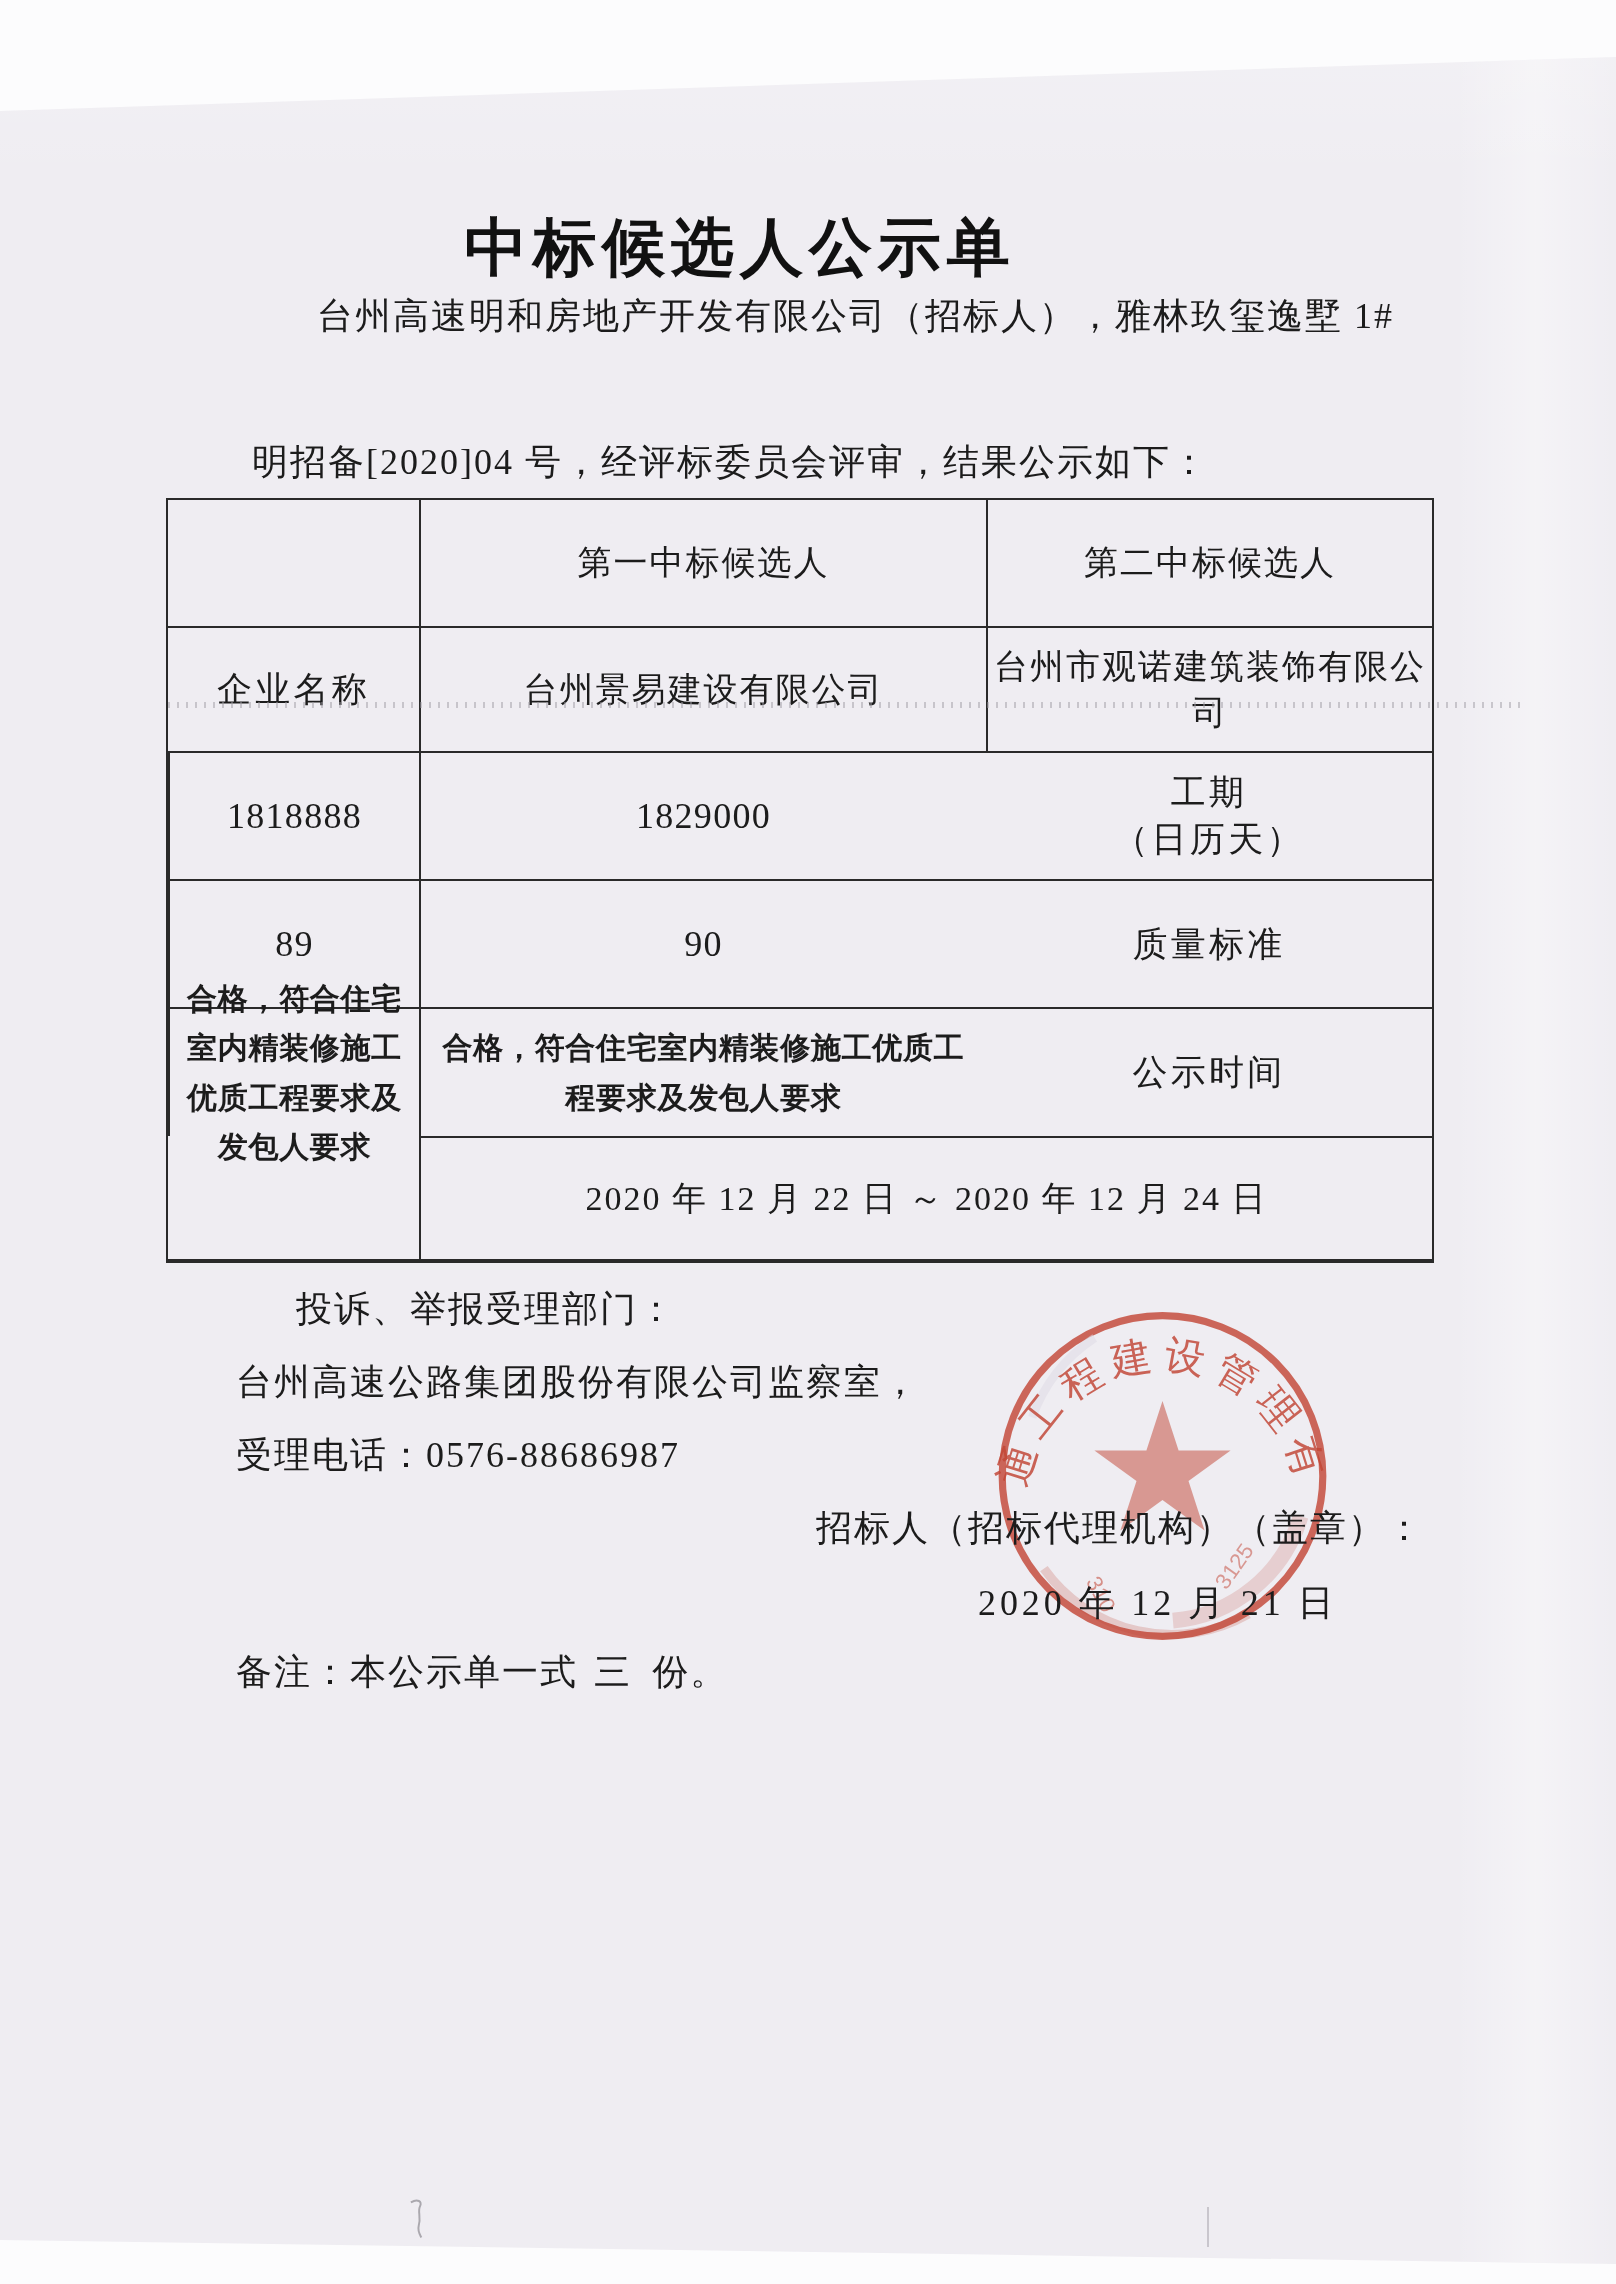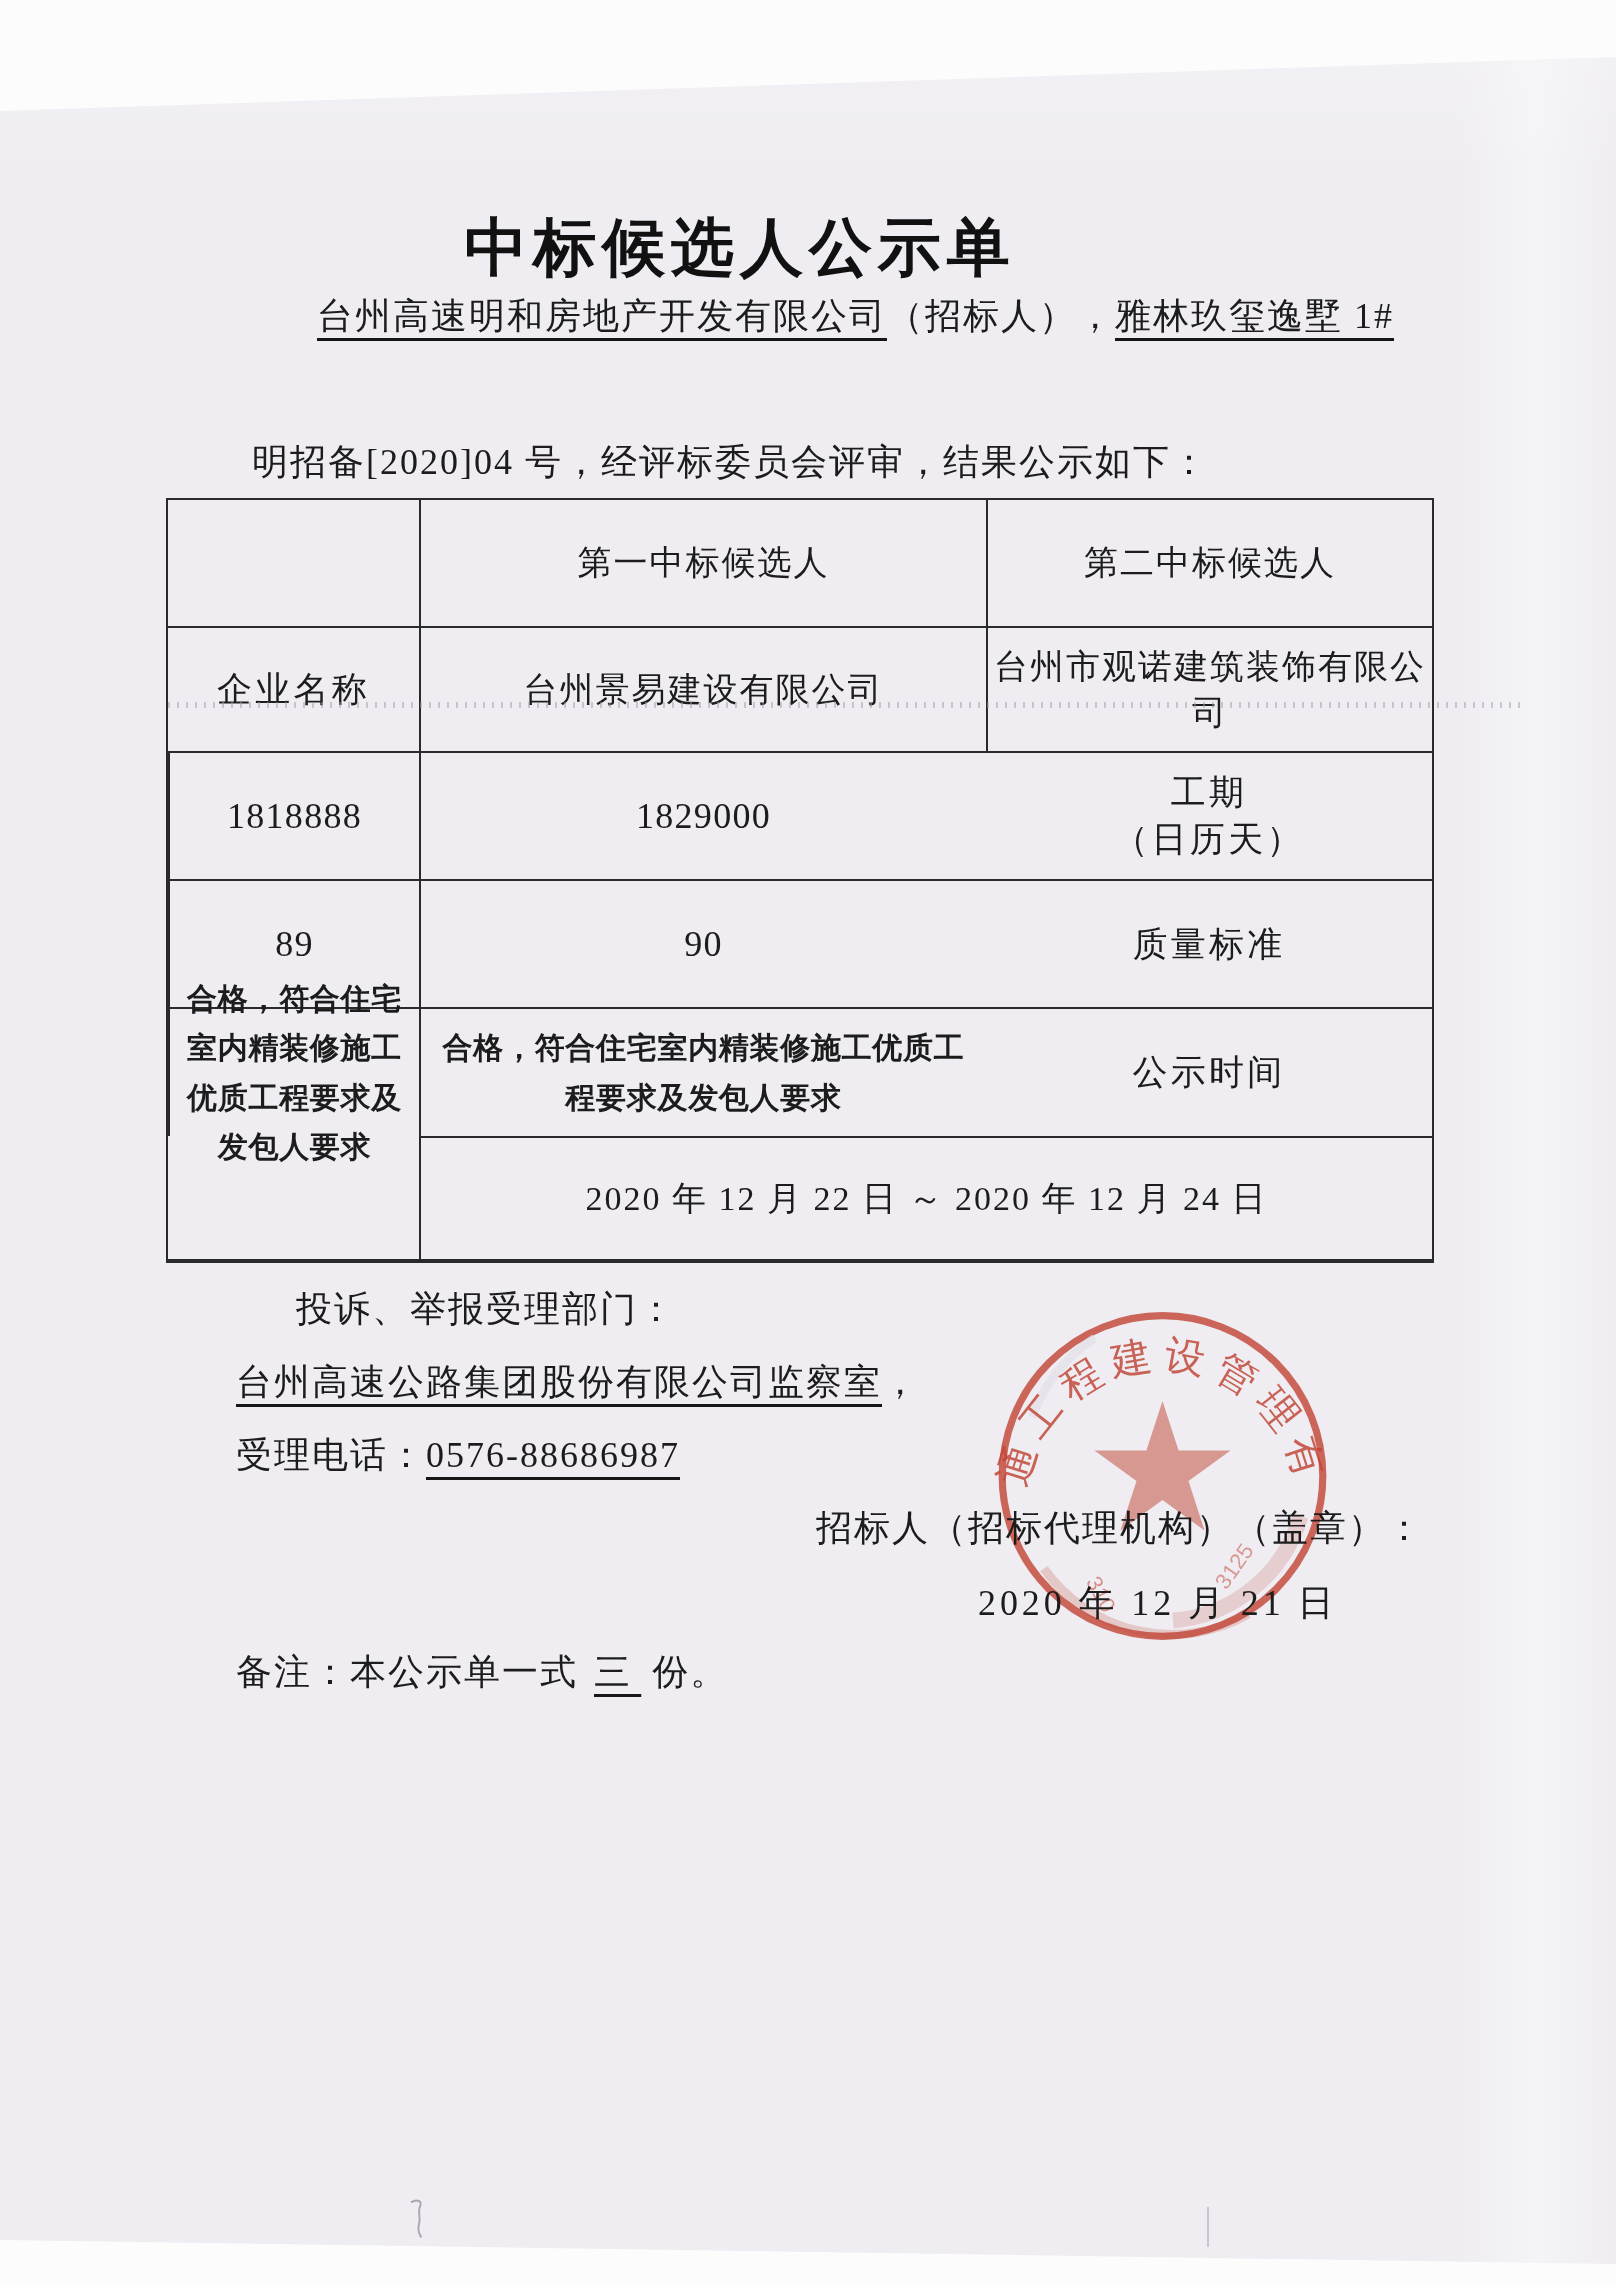--- a/index.html
+++ b/index.html
@@ -11,21 +11,21 @@
   .paper{ position:absolute; inset:0; background:var(--paper);
           background-image:linear-gradient(180deg, rgba(255,255,255,.25) 0%, rgba(255,255,255,0) 8%),
                            linear-gradient(90deg, rgba(255,255,255,0) 0 90%, rgba(255,255,255,.35) 95%, rgba(255,255,255,0) 100%);
           clip-path:polygon(0 111px, 1616px 57px, 1616px 2264px, 0 2240px); }
 
   .title{ position:absolute; top:205px; left:0; width:1480px; text-align:center;
           font-family:"Liberation Sans","DejaVu Sans",sans-serif; font-weight:900;
           font-size:63px; letter-spacing:5.9px; color:#111; }
 
   .line{ position:absolute; white-space:nowrap; font-size:36px; color:var(--ink); letter-spacing:2px; }
-  .u{ text-decoration:underline; text-decoration-thickness:2.6px; text-underline-offset:10.4px;
+  .u{ text-decoration-thickness:2.6px; text-underline-offset:10.4px;
       text-decoration-color:#161616; }
 
   
   .btable{ position:absolute; left:166px; top:498px; width:1268px; height:765px; box-sizing:border-box;
            border:2px solid var(--line); border-bottom-width:4.6px; display:grid;
            grid-template-columns:251px 567px 1fr;
            grid-template-rows:126px 125px 128px 128px 129px 1fr; color:var(--ink); }
   .cell{ display:flex; flex-direction:column; align-items:center; justify-content:center;
          text-align:center; font-size:34px; letter-spacing:2px; box-sizing:border-box; }
   .bl{ border-left:2px solid var(--line); }

